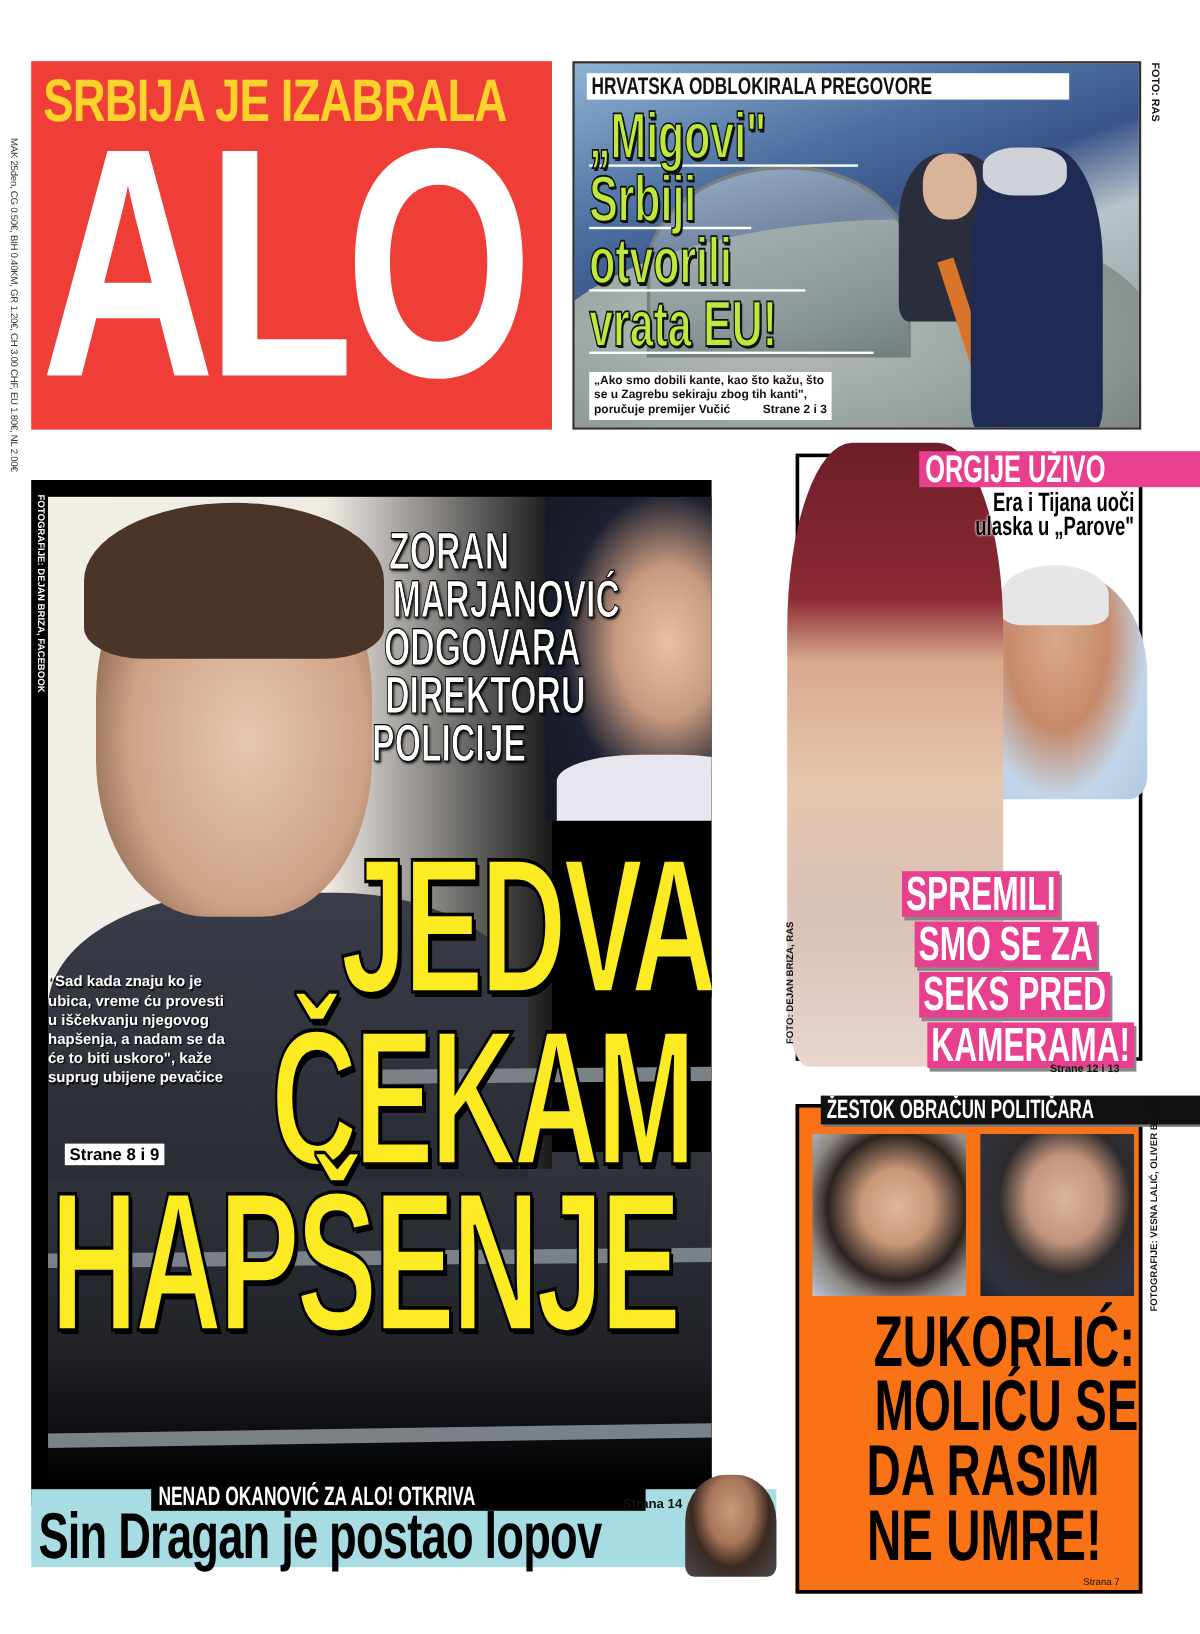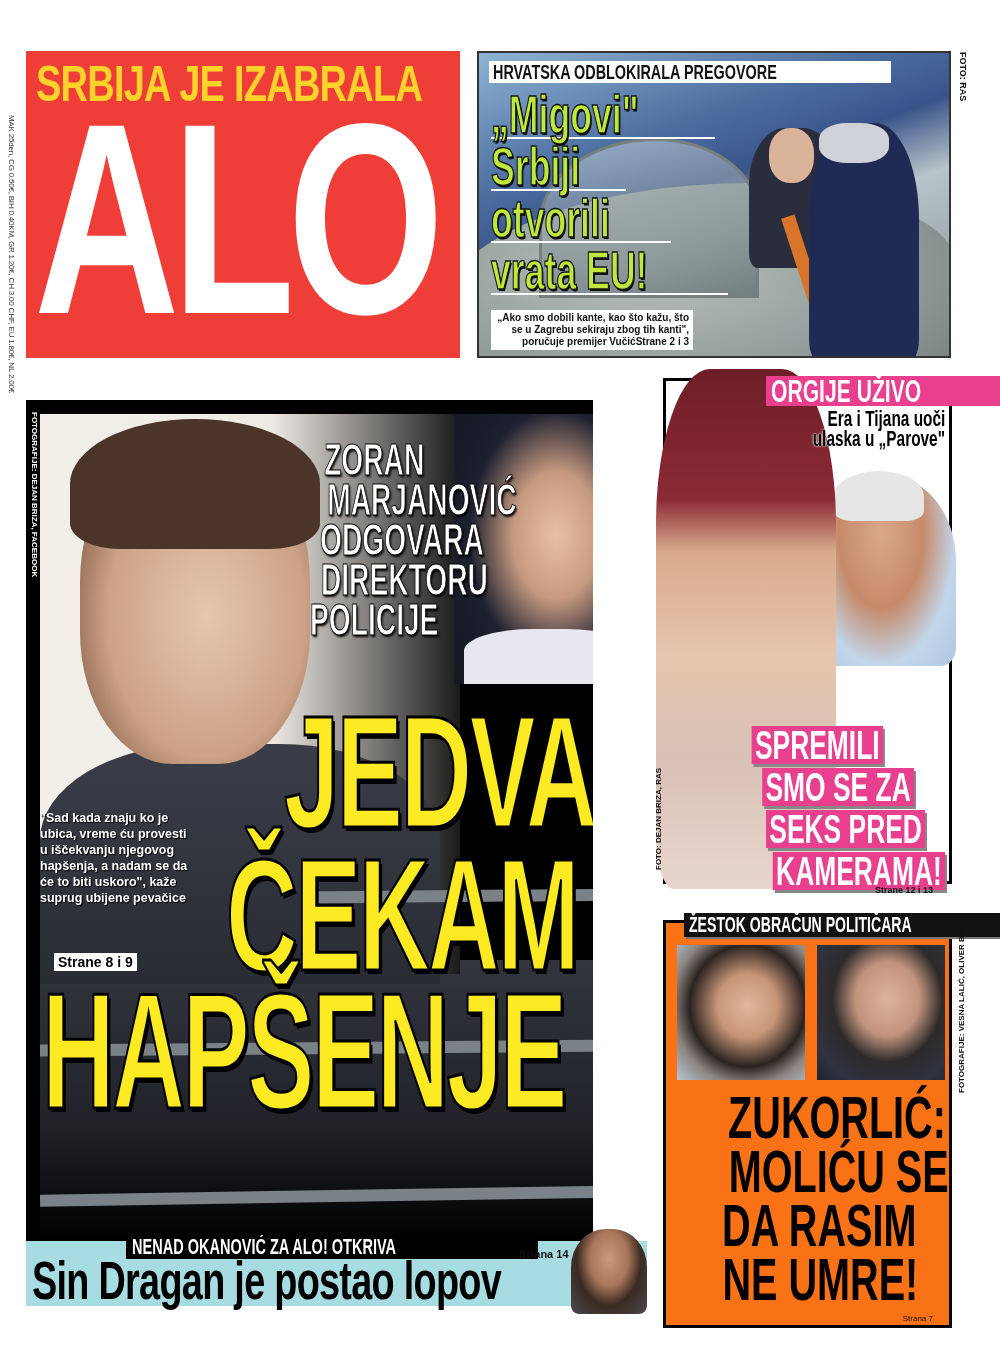--- a/index.html
+++ b/index.html
@@ -17,21 +17,21 @@
   .masthead .slogan { position: absolute; left: 10px; top: 6px; width: 414px; height: 54px; overflow: hidden; }
   .masthead .slogan span { font-size: 50px; color: #fcd22b; letter-spacing: -1px; transform: scaleX(0.76); line-height: 54px; }
   .masthead .logo { position: absolute; left: 8px; top: 56px; width: 420px; height: 225px; overflow: hidden; }
   .masthead .logo span { font-size: 272px; color: #ffffff; line-height: 225px; letter-spacing: -10px; transform: scaleX(0.74); font-weight: 900; }
   .masthead .dateline { position: absolute; left: 0; right: 0; bottom: 8px; text-align: center; font-size: 14px; color: #fff; font-weight: 700; }
   .masthead .dateline .sq { display: inline-block; width: 9px; height: 9px; background: #fff; margin: 0 4px; vertical-align: 0; }
   .masthead .dateline .price { color: #fcd22b; }
 
   
   .topstory { position: absolute; left: 477px; top: 51px; width: 474px; height: 307px; border: 2px solid #333; overflow: hidden;
-    background: linear-gradient(160deg, #8fb3d3 0%, #4c6fa0 30%, #3a548a 45%, #b8c4c9 60%, #9ea8ab 80%, #c7cfd3 100%); text-align: right; }
+    background: linear-gradient(160deg, #8fb3d3 0%, #4c6fa0 30%, #3a548a 45%, #b8c4c9 60%, #9ea8ab 80%, #c7cfd3 100%); }
   .topstory .plane { position: absolute; left: -40px; top: 130px; width: 520px; height: 220px; background: radial-gradient(ellipse at 40% 40%, #b8c0bc 0%, #8f9a98 60%, #6d7775 100%); border-radius: 60% 40% 0 0; }
   .topstory .canopy { position: absolute; left: 60px; top: 85px; width: 220px; height: 160px; border-radius: 90% 80% 0 0; background: linear-gradient(170deg, rgba(220,230,235,0.5), rgba(80,95,100,0.6)); border: 3px solid #77807e; }
   .topstory .man1 { position: absolute; left: 270px; top: 75px; width: 90px; height: 140px; background: #2a2e3c; border-radius: 40% 40% 10% 10%; }
   .topstory .man1 .face { position: absolute; left: 20px; top: 0; width: 45px; height: 55px; background: #d9b39a; border-radius: 45%; }
   .topstory .man2 { position: absolute; left: 330px; top: 70px; width: 110px; height: 240px; background: #1f2b55; border-radius: 40% 40% 10% 10%; }
   .topstory .man2 .hat { position: absolute; left: 10px; top: 0; width: 70px; height: 40px; background: #cfd3d9; border-radius: 40%; }
   .topstory .ladder { position: absolute; left: 325px; top: 160px; width: 14px; height: 150px; background: #d8752a; transform: rotate(-18deg); }
   .topstory .kicker { position: absolute; left: 10px; top: 8px; background: #fff; padding: 0 4px; height: 22px; overflow: hidden; }
   .topstory .kicker span { font-size: 20px; color: #111; line-height: 22px; transform: scaleX(0.72); }
   .topstory .headline { position: absolute; left: 12px; top: 36px; }

